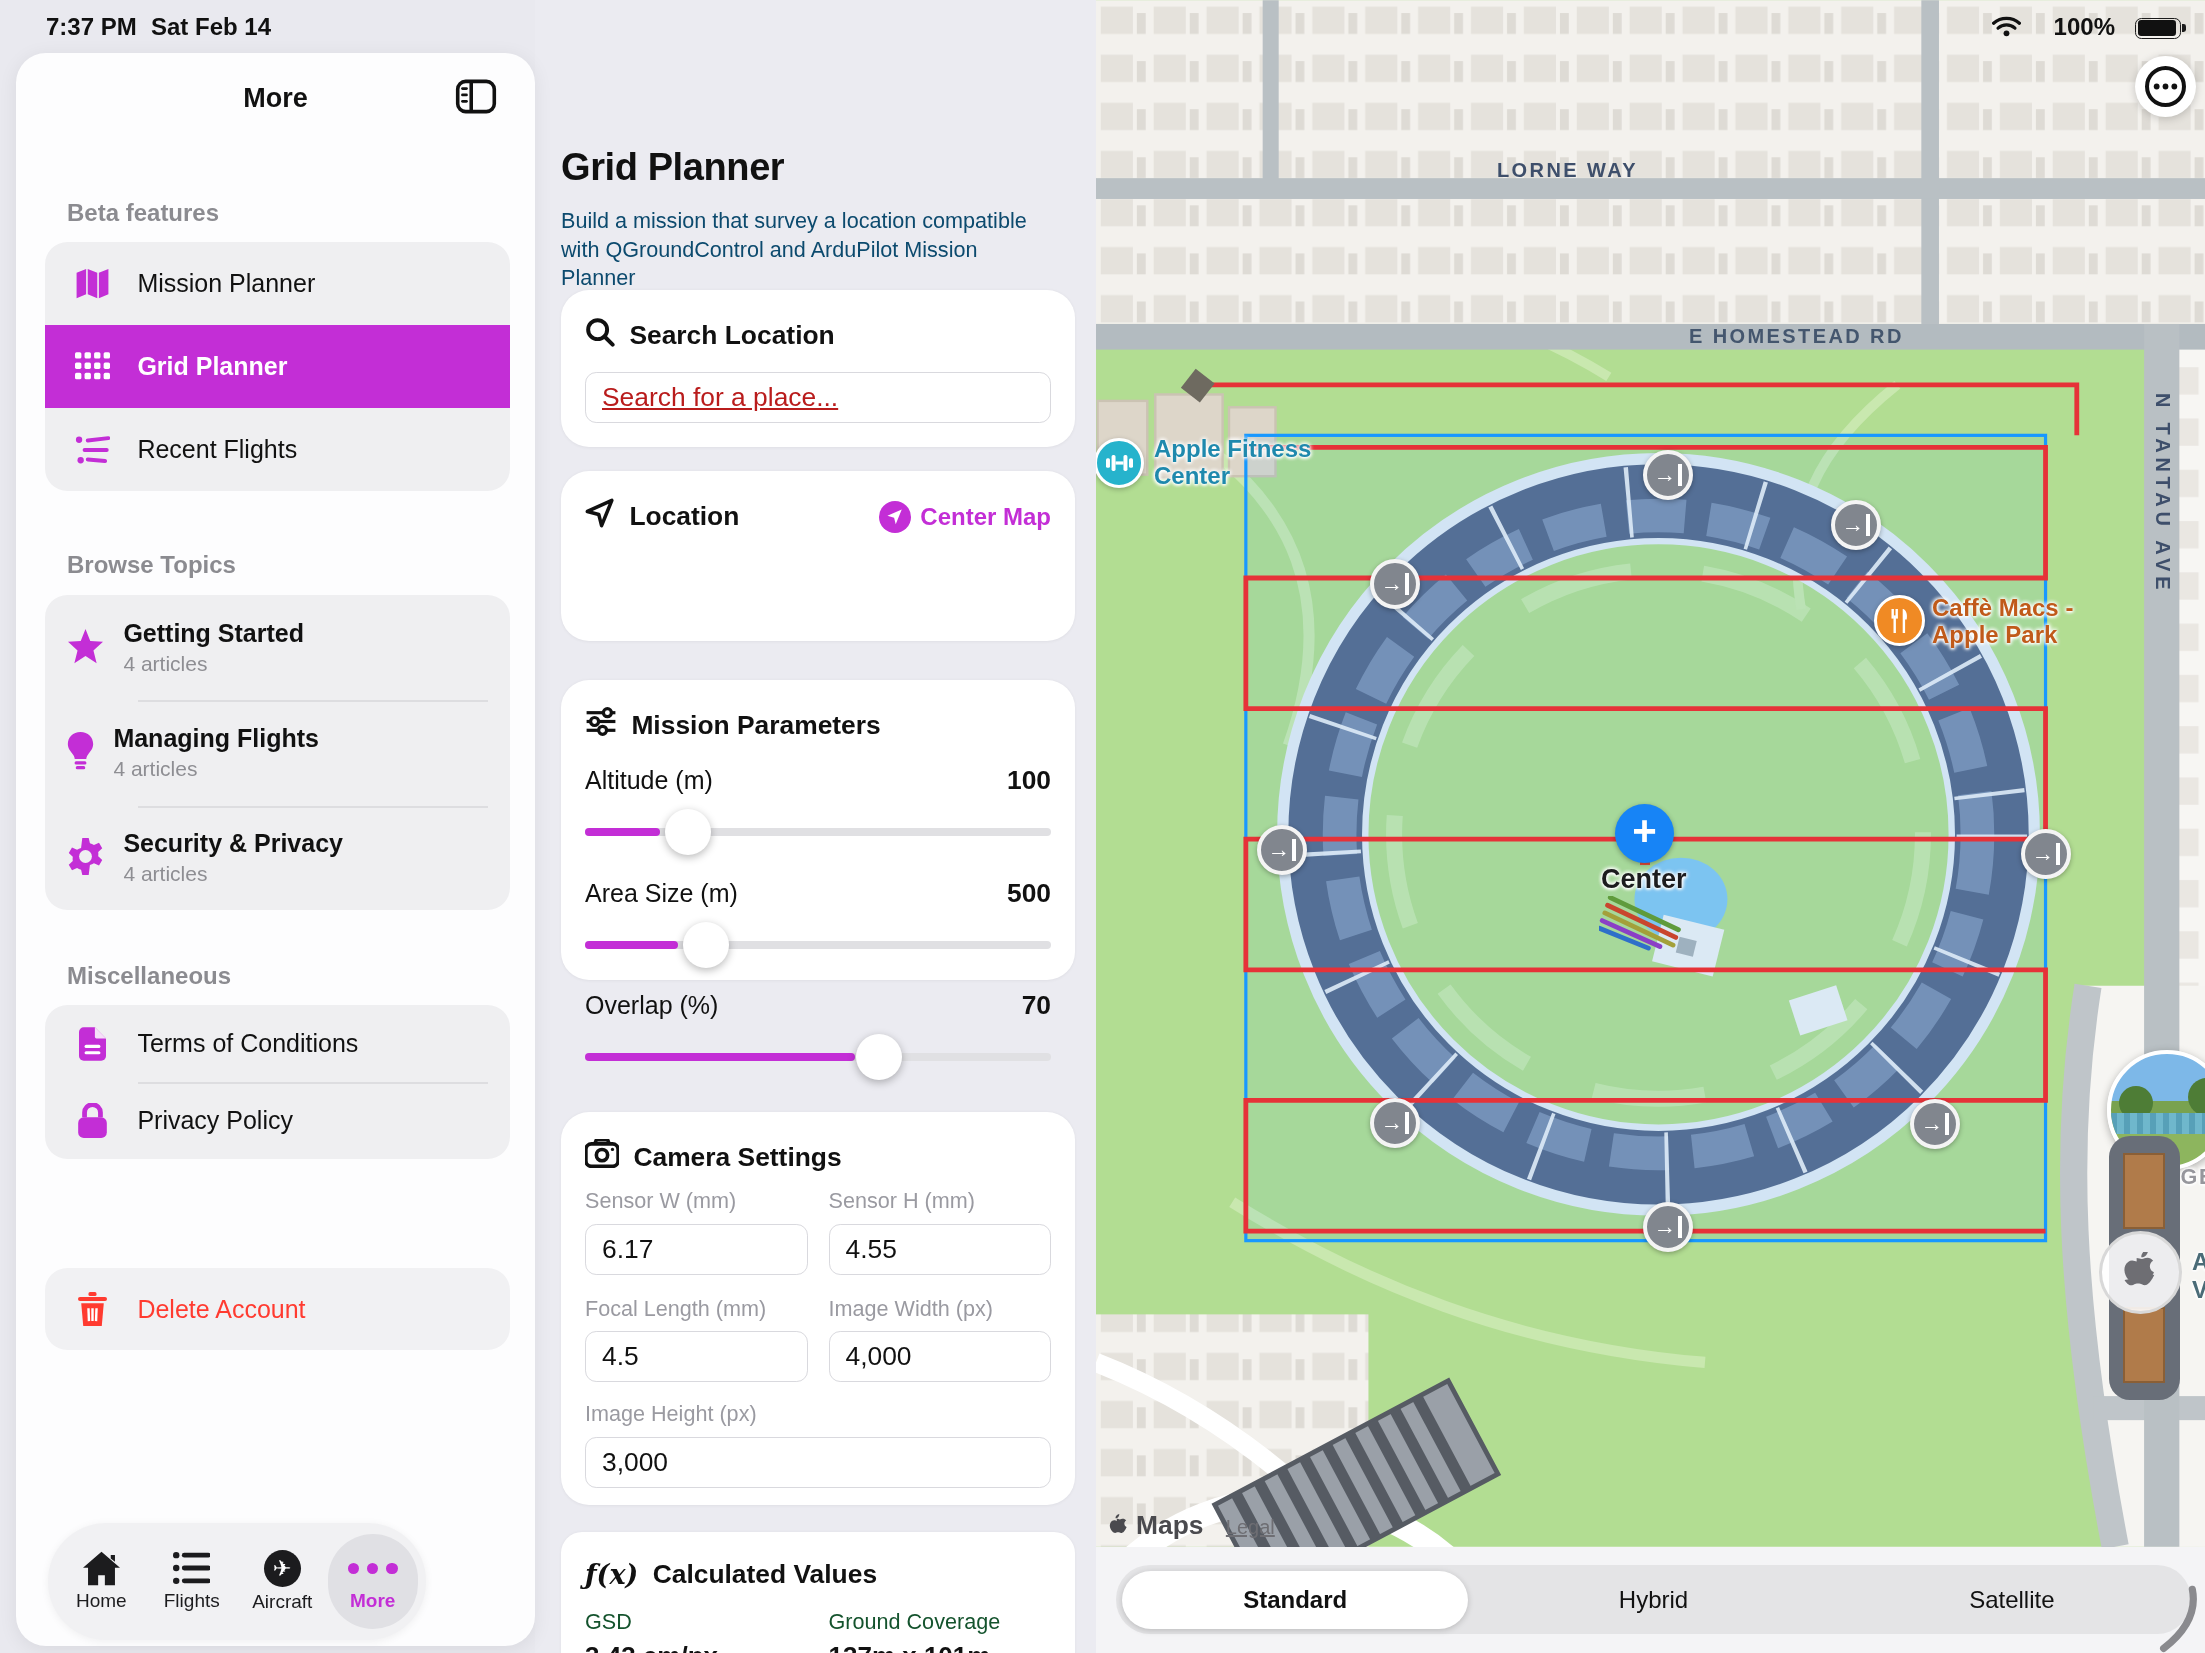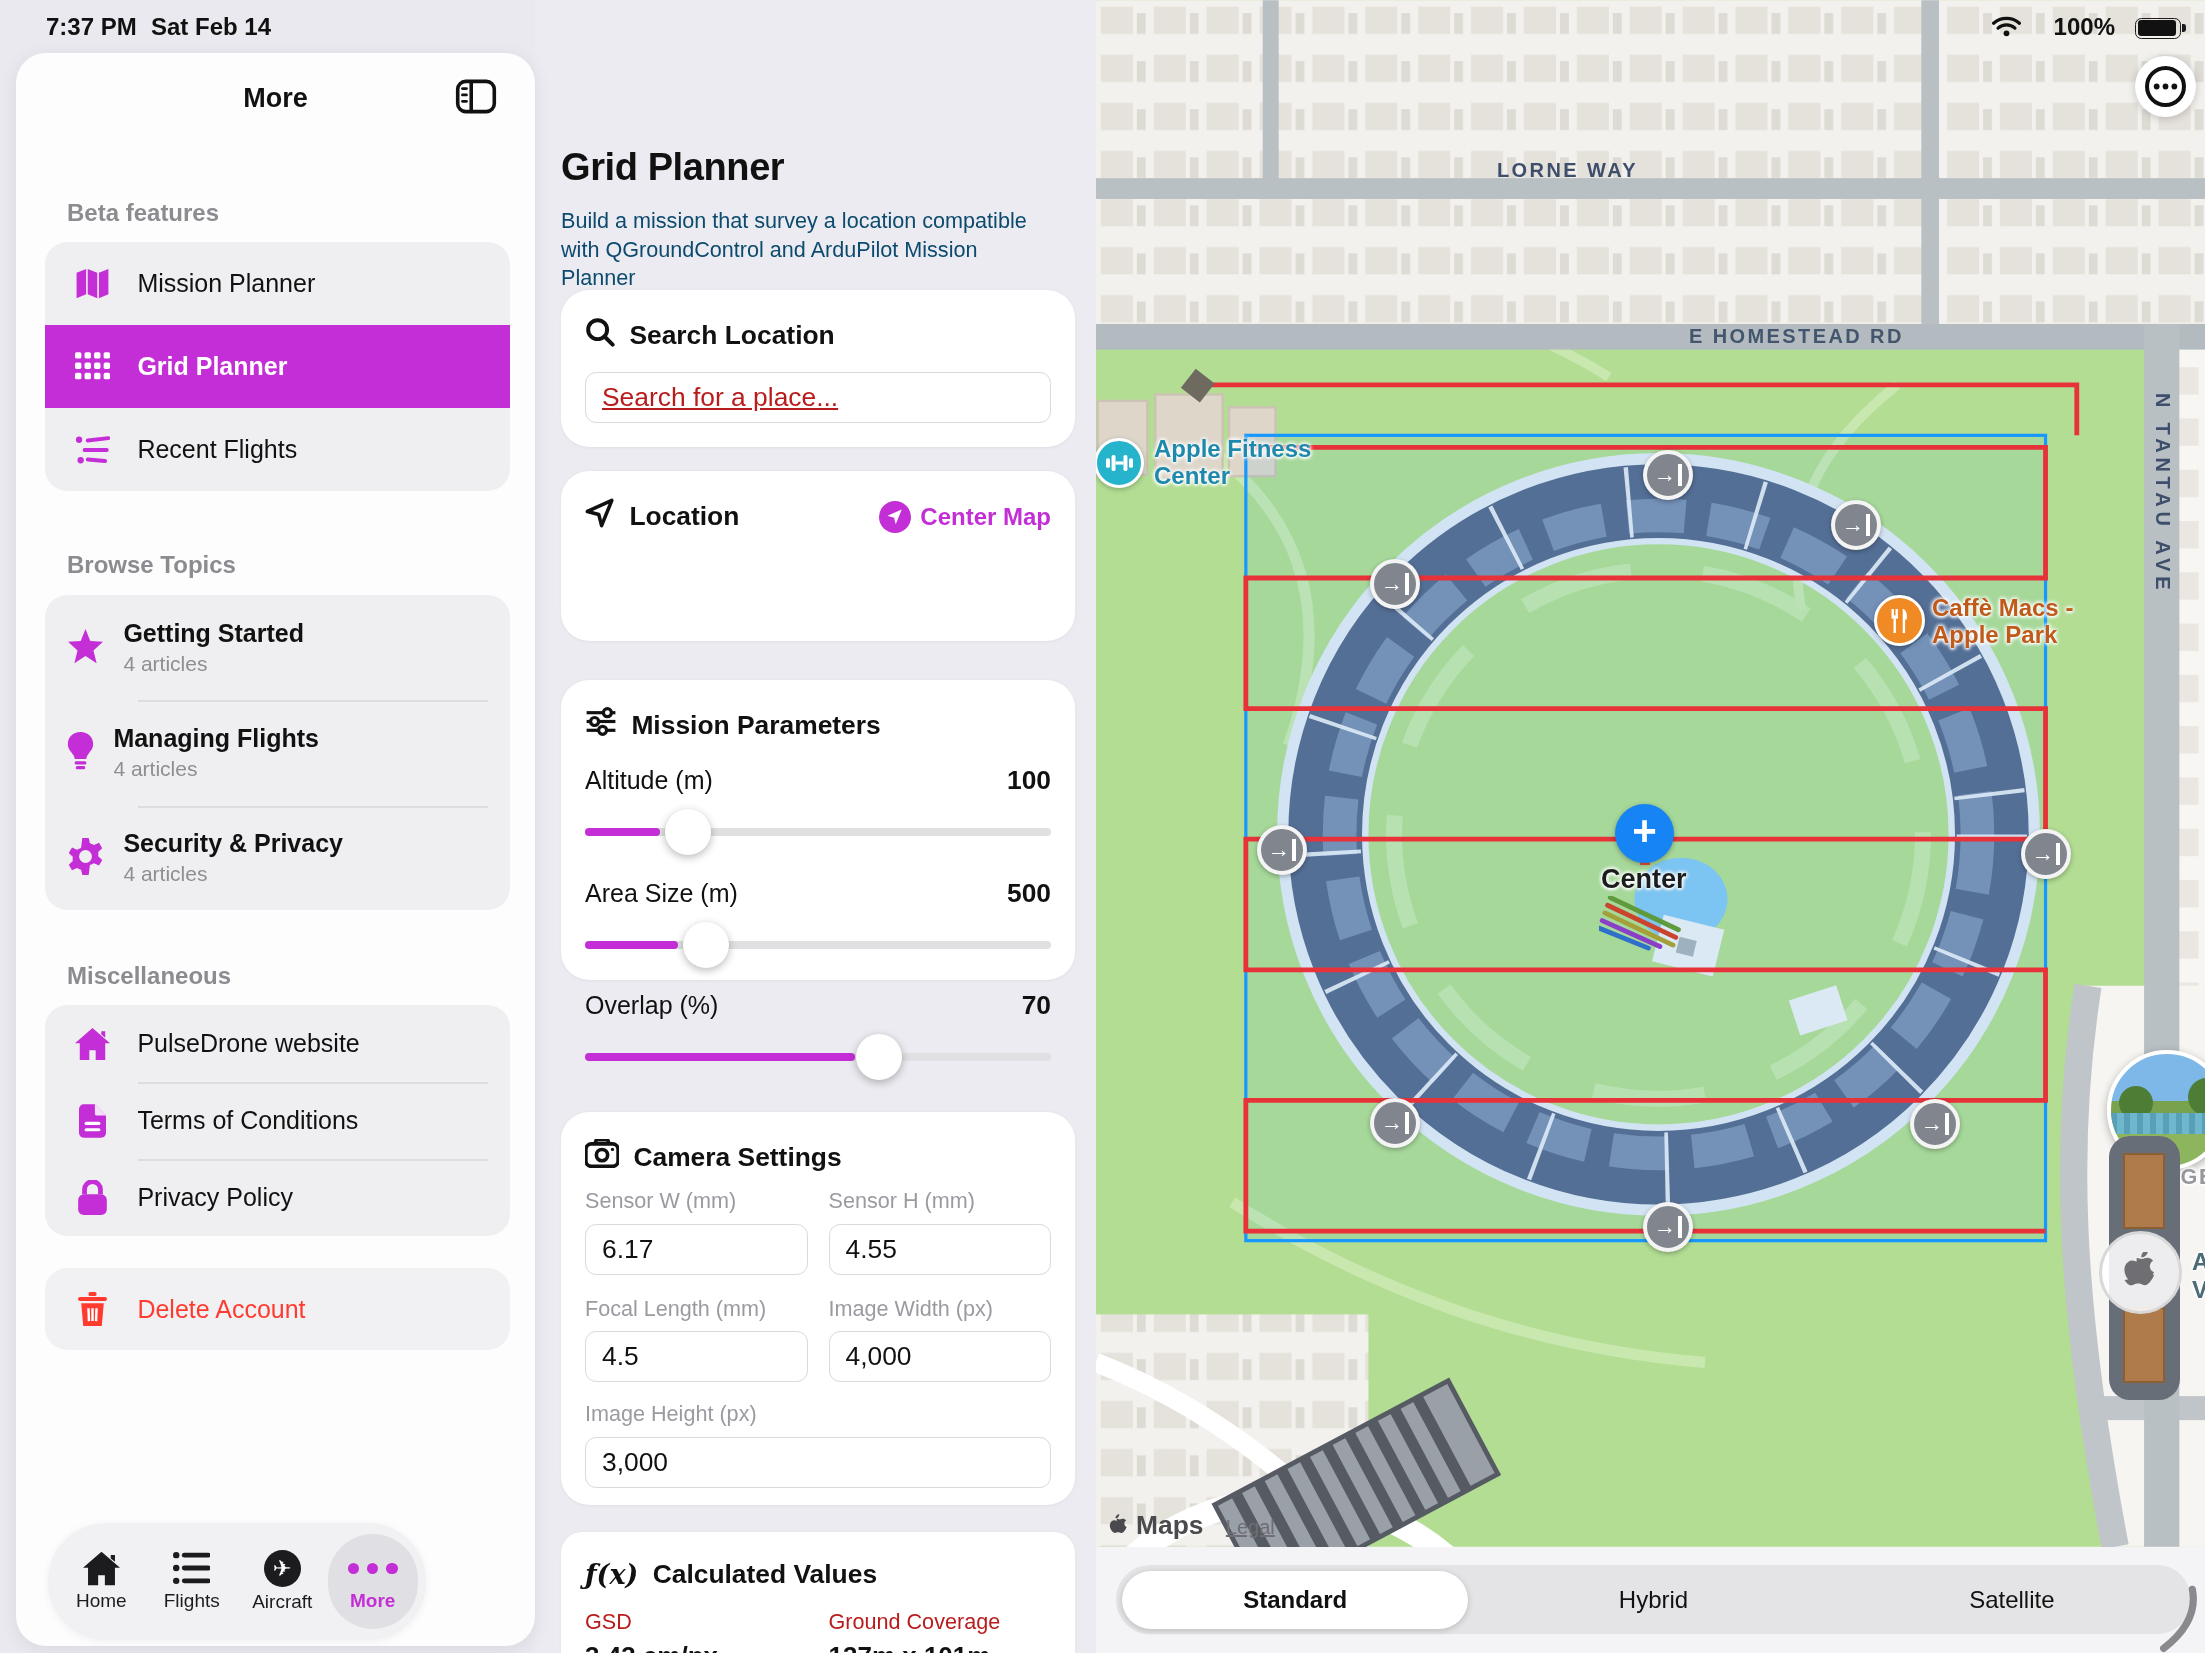--- a/index.html
+++ b/index.html
@@ -65,21 +65,21 @@
   .srow { display:flex; align-items:baseline; }
   .srow .slab { font-size:25px; }
   .srow .sval { margin-left:auto; font-size:26.4px; font-weight:700; }
   .slider { position:relative; height:46px; margin-top:13px; }
   .track { position:absolute; left:0; right:0; top:19px; height:8px; background:#e0e0e3; border-radius:4.8px; }
   .fill { position:absolute; left:0; top:19px; height:8px; background:#c32ed6; border-radius:4.8px; }
   .thumb { position:absolute; top:0; width:46px; height:46px; margin-left:-23px; background:#fff; border-radius:50%;
     box-shadow:0 2.4px 8px rgba(0,0,0,.28); }
 
   .calc-grid { display:grid; grid-template-columns:1fr 1fr; gap:17.6px 21px; padding:19px 24px 0 24px; }
-  .cv-l { font-size:21.6px; color:#b91c1c; }
+  .cv-l { font-size:21.6px; color:#14532d; }
   .cv-v { font-size:26px; font-weight:700; margin-top:6.4px; }
   .fx { font-size:27px; font-weight:700; font-family:"DejaVu Serif", serif; font-style:italic;text-align:right; }
 
   
   #map { position:absolute; left:1096px; top:0; width:1109px; height:1654px; background:#f4f4f6; }
   #mapcanvas { position:absolute; left:0; top:0; width:1109px; height:1547px; overflow:hidden; }
   #mapsvg { position:absolute; left:0; top:0; }
   .roadlbl { position:absolute; font-size:20px; font-weight:700; color:#3e4f6b; letter-spacing:2.4px; white-space:nowrap; }
   .halo { text-shadow:0 0 4px #fff,0 0 4px #fff,0 0 4.8px #fff,0 0.8px 2.4px #fff; }
   .poi-ic { position:absolute; border-radius:50%; display:flex; align-items:center; justify-content:center;
@@ -228,28 +228,20 @@
       </span>
       <span class="tcol">
         <div class="ttl">Security &amp; Privacy</div>
         <div class="tsub">4 articles</div>
       </span>
     </div>
   </div>
 
   <div class="sec-h" style="top:909px">Miscellaneous</div>
   <div class="group" style="top:952px">
-    <div class="row" style="height:77px">
-      <span class="ric">
-        <svg width="35" height="32" viewBox="0 0 44 40">
-            <path fill="#c32ed6" d="M22 0 L44 19 L38 19 L38 40 L26 40 L26 28 L18 28 L18 40 L6 40 L6 19 L0 19 Z M33 4 L38 4 L38 12 L33 8 Z"></path>
-          </svg>
-      </span>
-      <span class="rlabel">PulseDrone website</span>
-    </div>
     <div class="sepline" style="top:77px"></div>
     <div class="row" style="height:77px">
       <span class="ric">
         <svg width="27" height="34" viewBox="0 0 34 42">
             <path fill="#c32ed6" d="M0 6 a6 6 0 0 1 6-6 L20 0 L34 14 L34 36 a6 6 0 0 1 -6 6 L6 42 a6 6 0 0 1 -6-6 Z"></path>
             <path fill="#fff" d="M20 0 L34 14 L22 14 a2 2 0 0 1 -2-2 Z" opacity=".85"></path>
             <rect x="7" y="22" width="20" height="4" rx="2" fill="#fff"></rect>
             <rect x="7" y="30" width="20" height="4" rx="2" fill="#fff"></rect>
           </svg>
       </span>

